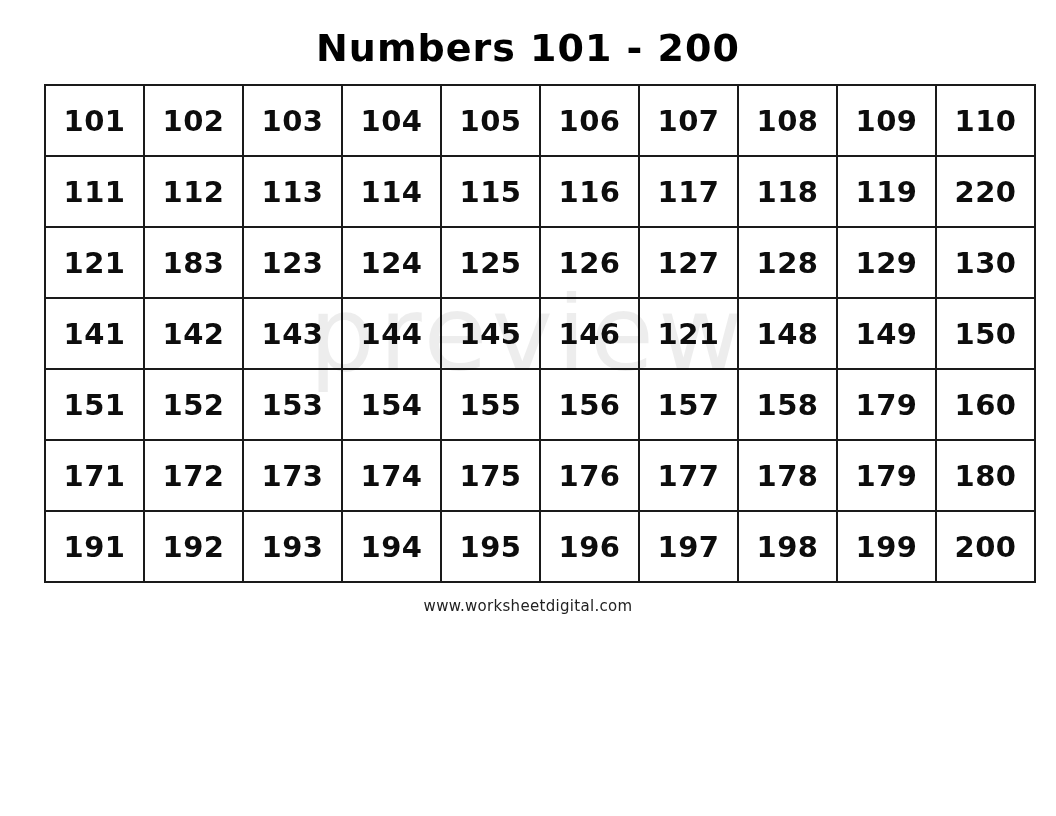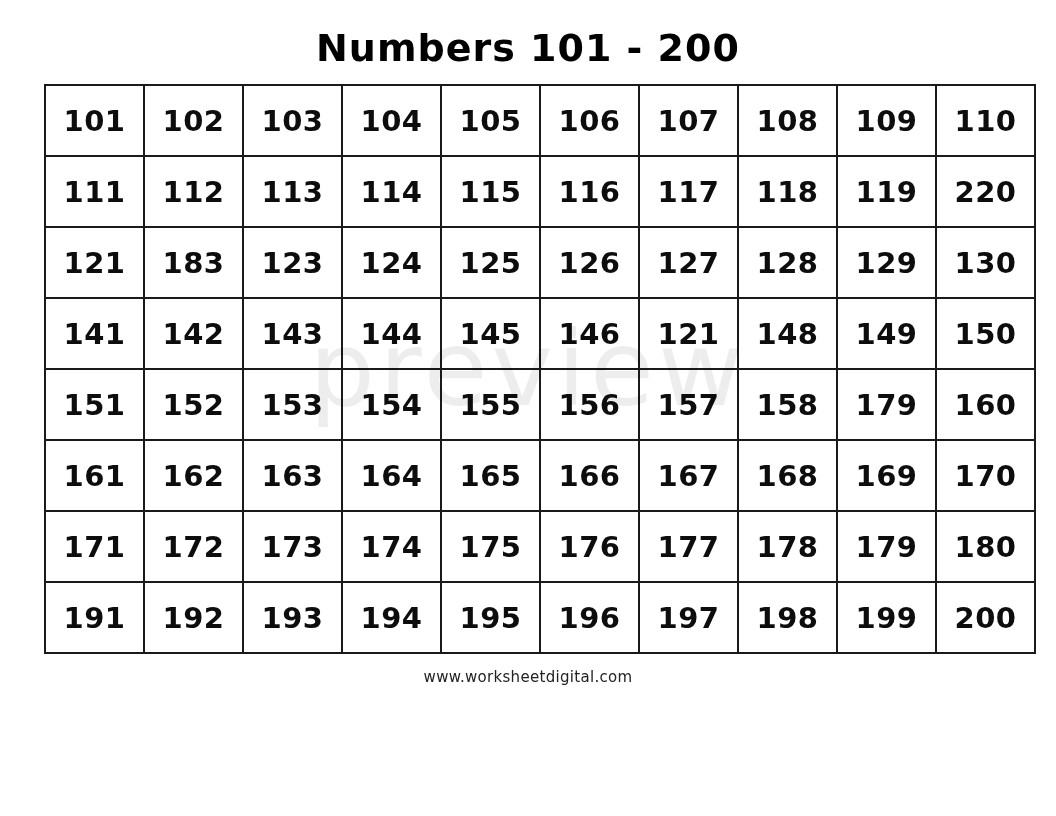--- a/index.html
+++ b/index.html
@@ -140,32 +140,20 @@
             <td>153</td>
             <td>154</td>
             <td>155</td>
             <td>156</td>
             <td>157</td>
             <td>158</td>
             <td>179</td>
             <td>160</td>
           </tr>
           <tr>
-            <td>161</td>
-            <td>162</td>
-            <td>163</td>
-            <td>164</td>
-            <td>165</td>
-            <td>166</td>
-            <td>167</td>
-            <td>168</td>
-            <td>169</td>
-            <td>170</td>
-          </tr>
-          <tr>
             <td>171</td>
             <td>172</td>
             <td>173</td>
             <td>174</td>
             <td>175</td>
             <td>176</td>
             <td>177</td>
             <td>178</td>
             <td>179</td>
             <td>180</td>

